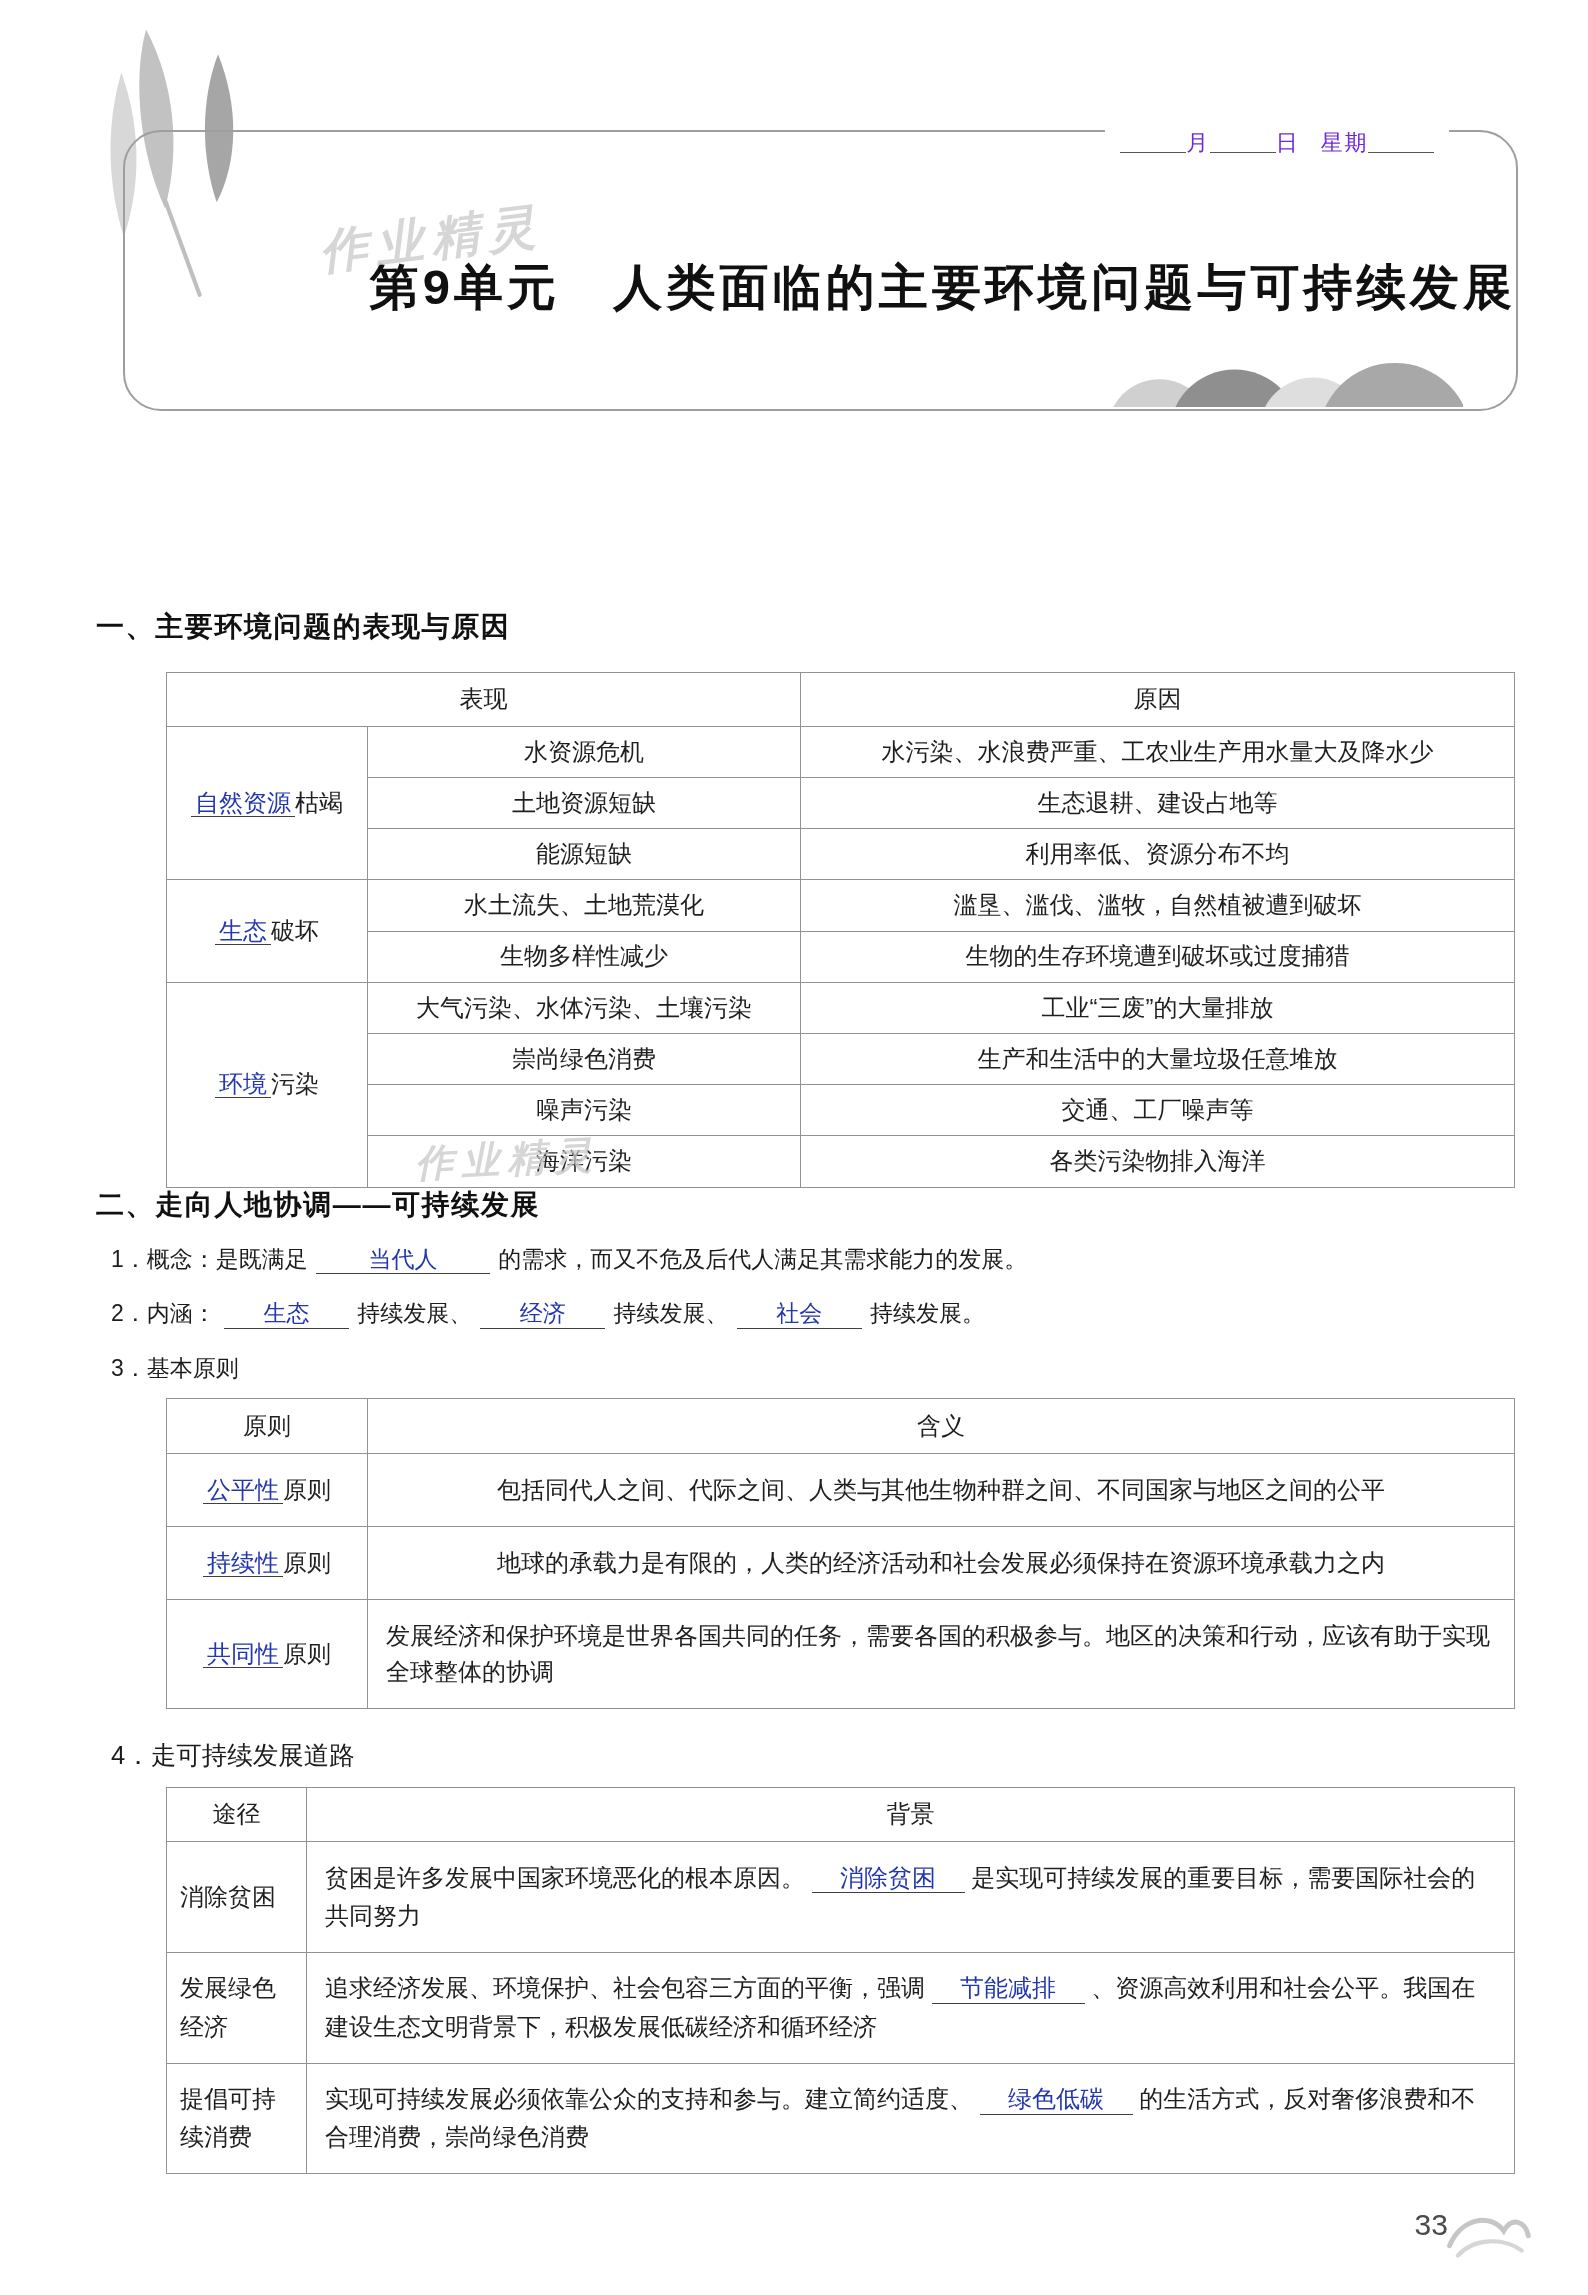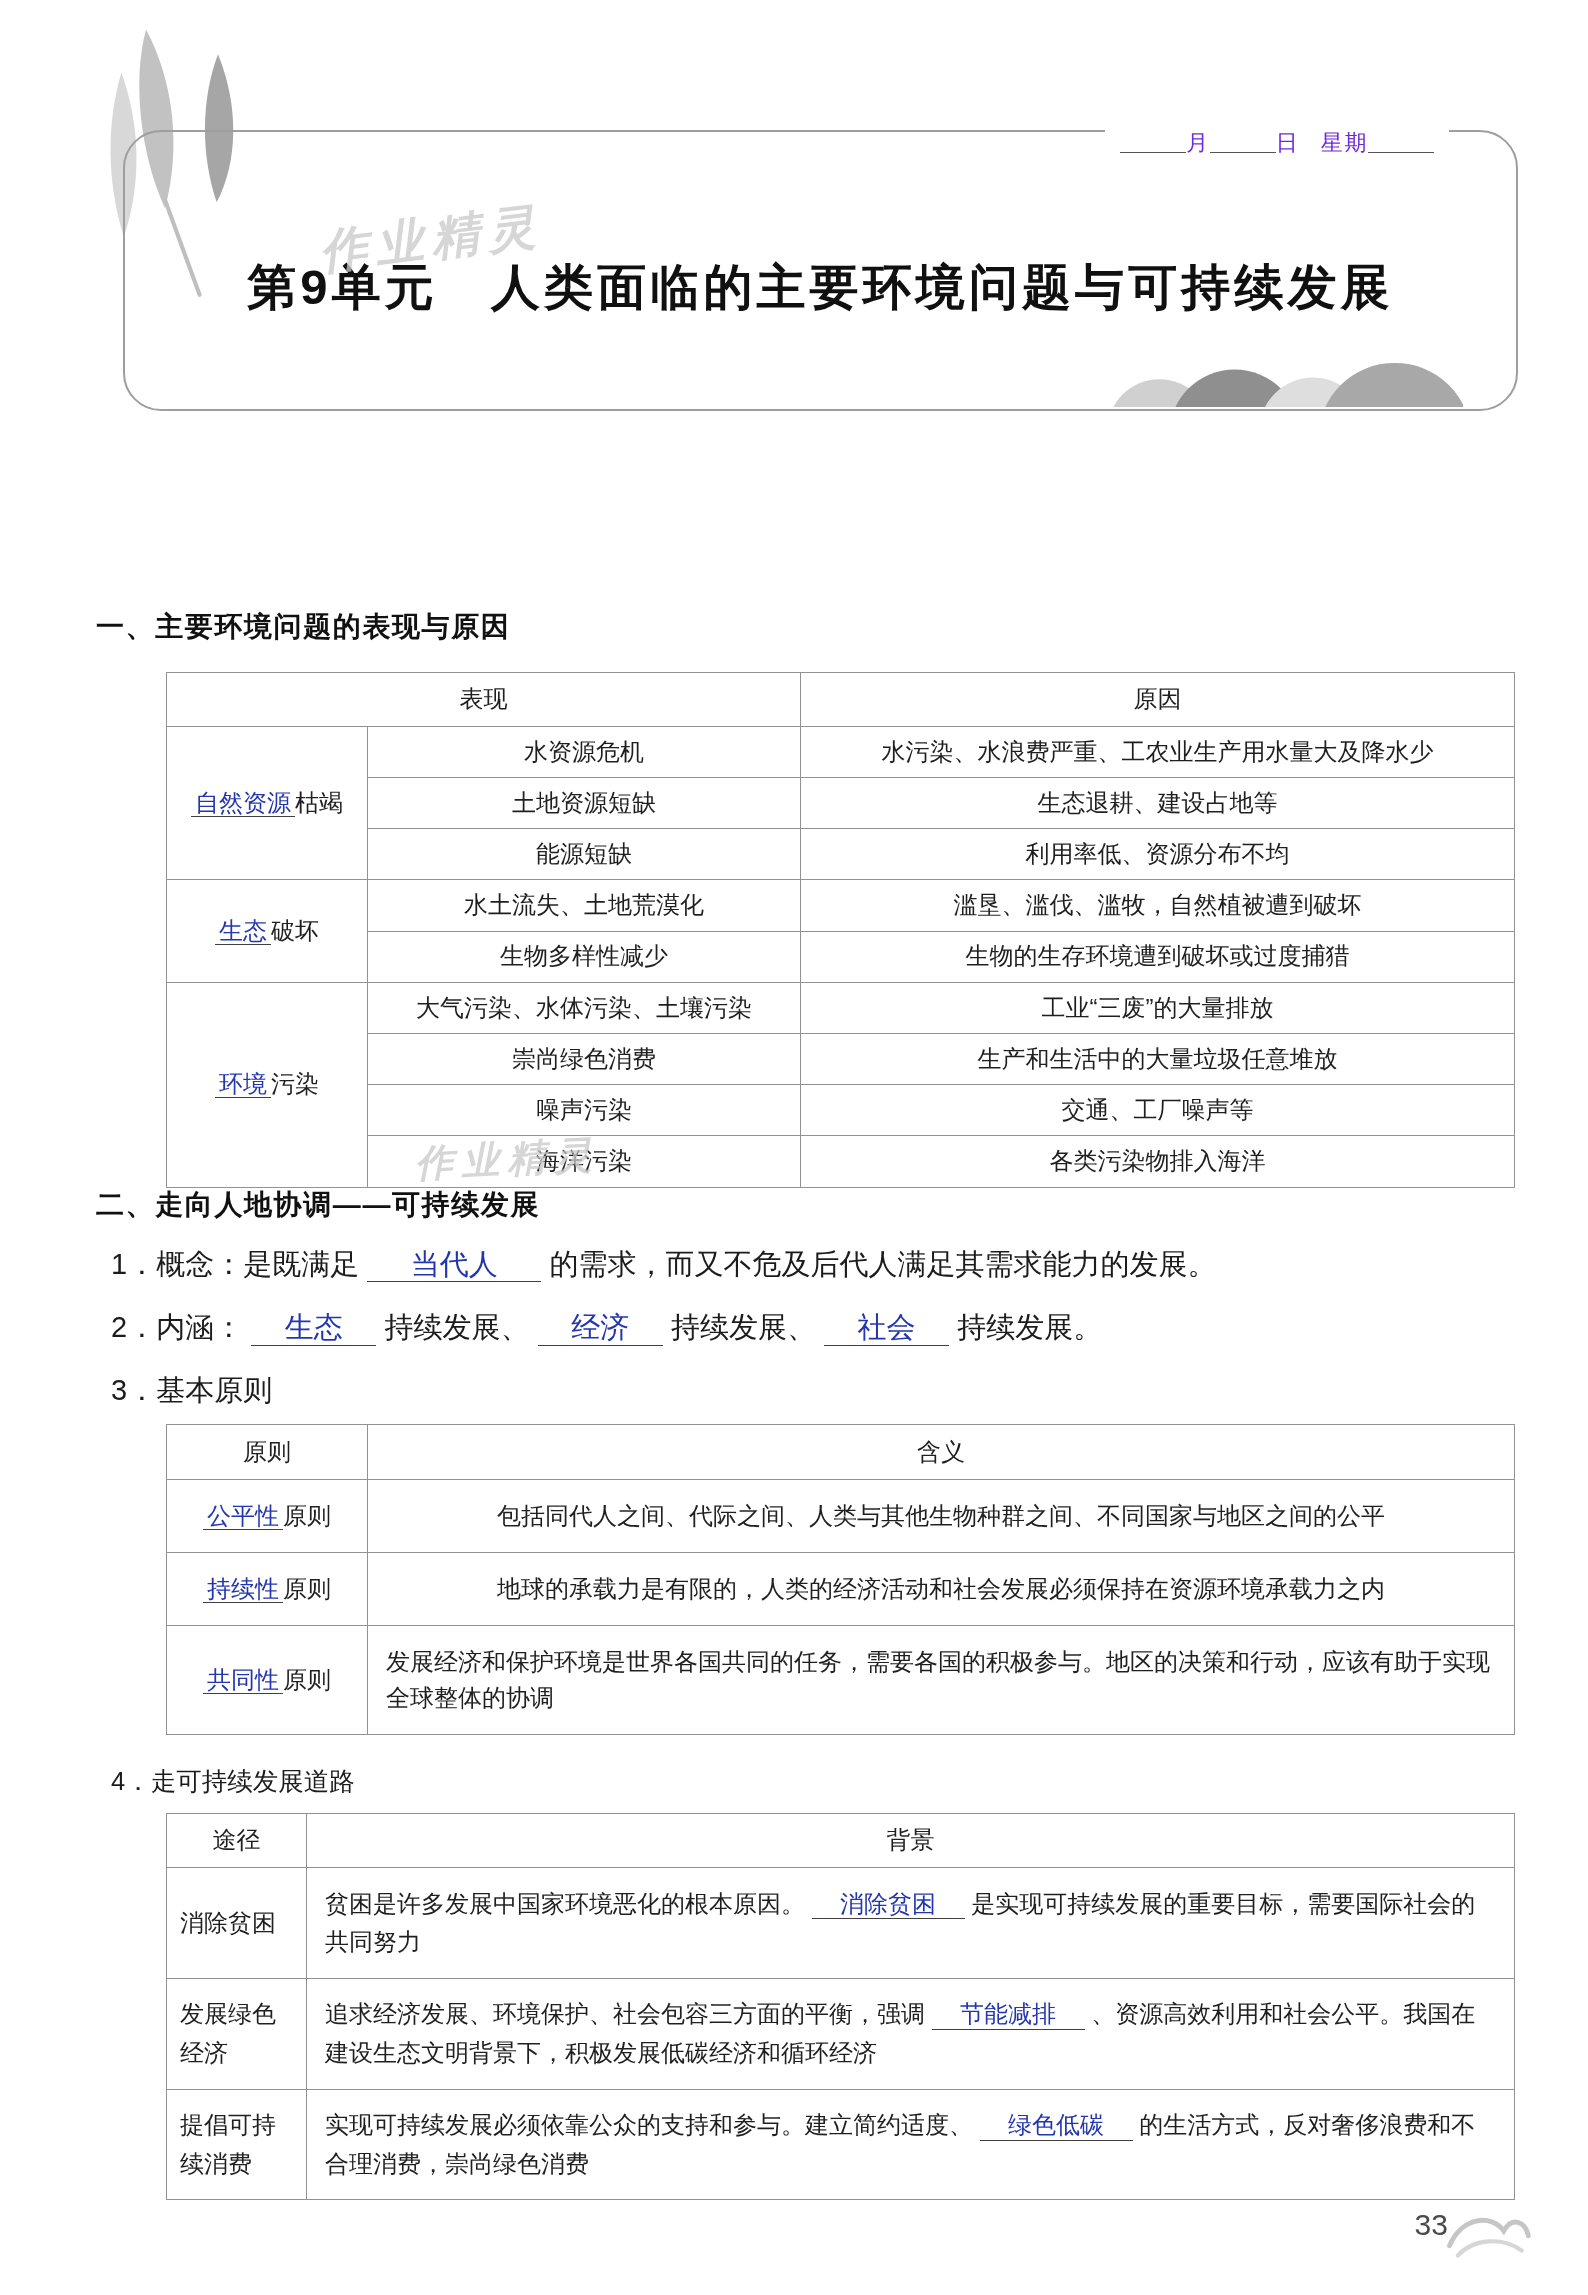--- a/index.html
+++ b/index.html
@@ -40,21 +40,21 @@
 
   
   .banner {
     position:absolute; left:123px; top:130px;
     width:1395px; height:281px;
     border:2.5px solid #9e9e9e; border-radius:38px;
     z-index:1;
   }
   .banner-title {
     position:absolute; left:0; right:0; top:123px;
-    text-align:center;
+    text-align:right;
     font-size:49px; font-weight:bold; letter-spacing:4.1px; color:#101010;
   }
   .hills { position:absolute; right:53px; bottom:2.5px; }
 
   
   .section-header {
     position:absolute; top:499px; left:0; width:100%;
     text-align:center; z-index:2;
     font-size:35px; font-weight:bold; letter-spacing:5.8px; color:#111;
   }
@@ -62,21 +62,21 @@
 
   
   .content { position:absolute; top:610px; left:96px; width:1418px; z-index:2; }
   .part-heading {
     font-size:28px; font-weight:bold; color:#111;
     letter-spacing:1.6px; line-height:1.2;
   }
   .ph1 { margin-bottom:28px; }
   .ph2 { margin-bottom:21.4px; }
 
-  .item { font-size:29px; line-height:1.45; margin:0 0 21.4px 15px; color:#1c1c1c; }
+  .item { font-size:23px; line-height:1.45; margin:0 0 21.4px 15px; color:#1c1c1c; }
   .item-tight { margin-bottom:13px; }
   .sub-heading { font-size:25.5px; margin:28px 0 13px 15px; }
 
   table {
     border-collapse:collapse; table-layout:fixed;
     width:1349px; margin-left:70px;
     font-size:24px; color:#1f1f1f;
   }
   th, td { border:1.6px solid #929292; text-align:center; vertical-align:middle; }
   th { font-weight:normal; padding:10.7px 8.2px; }

